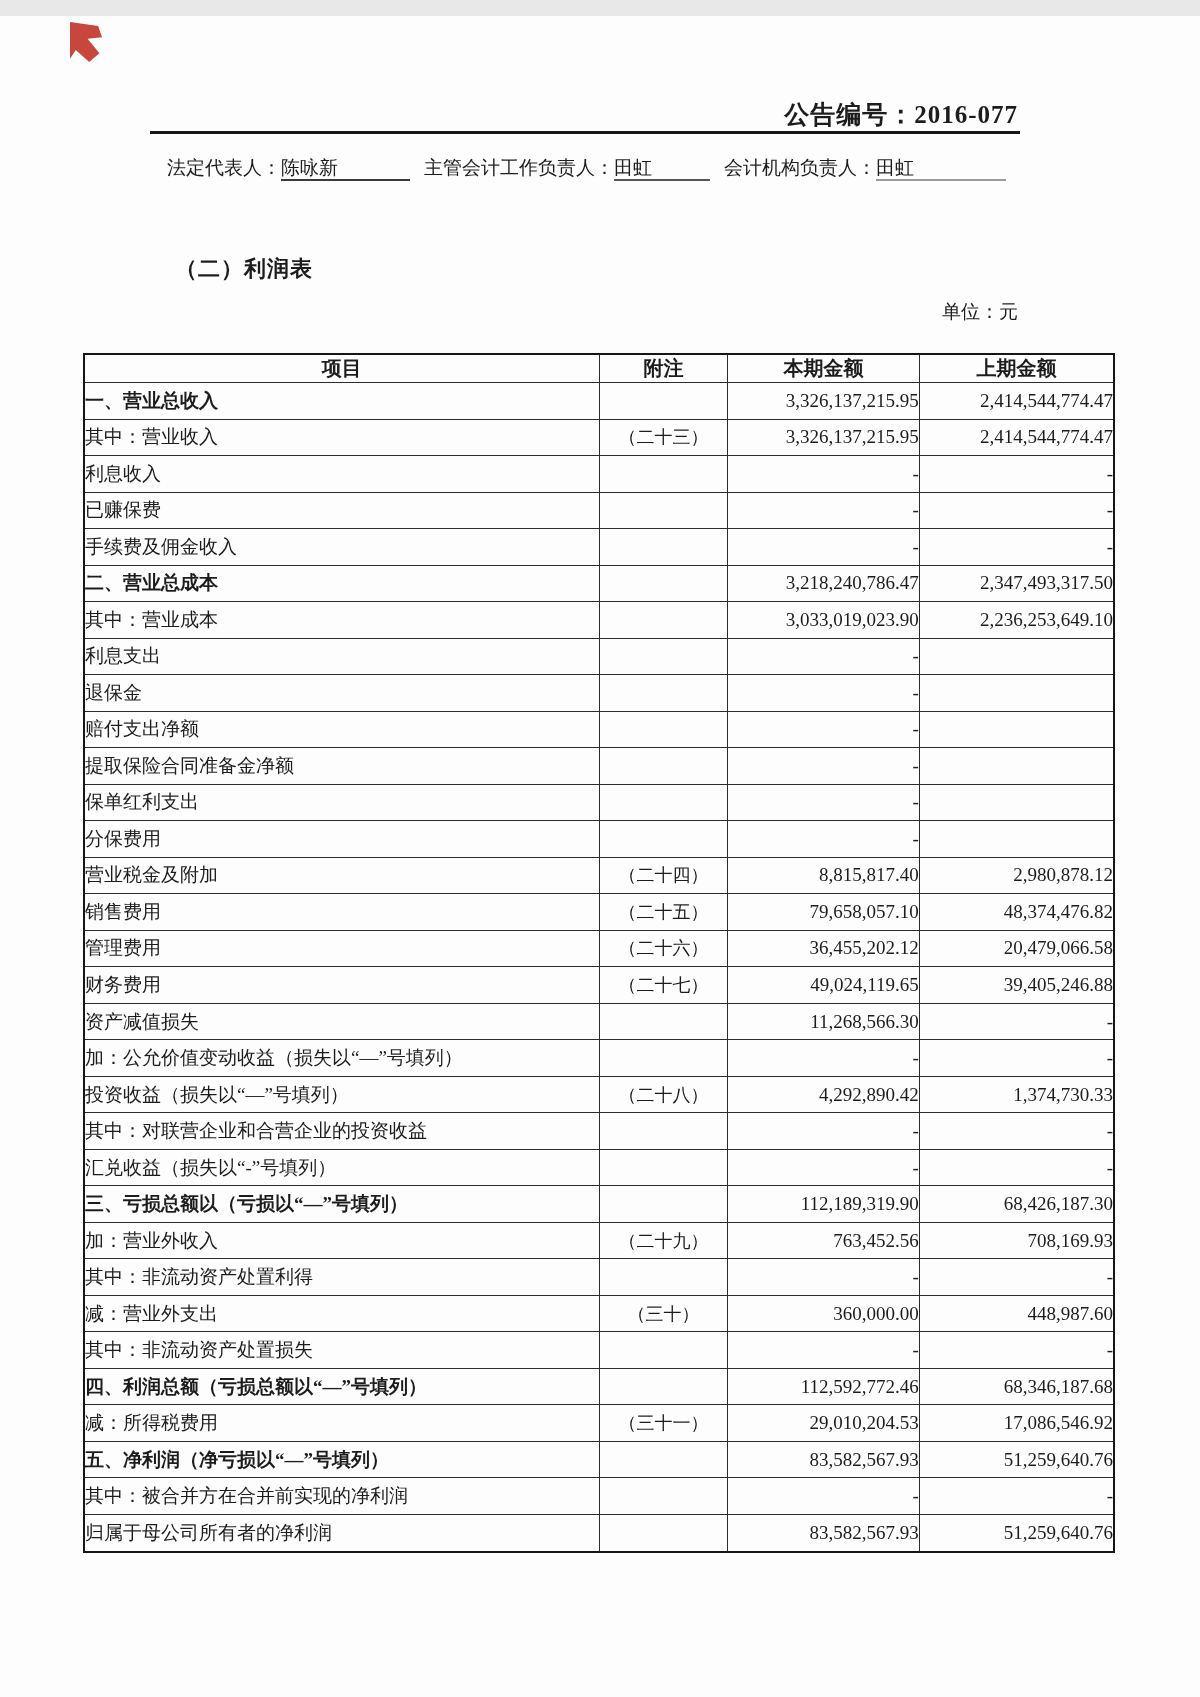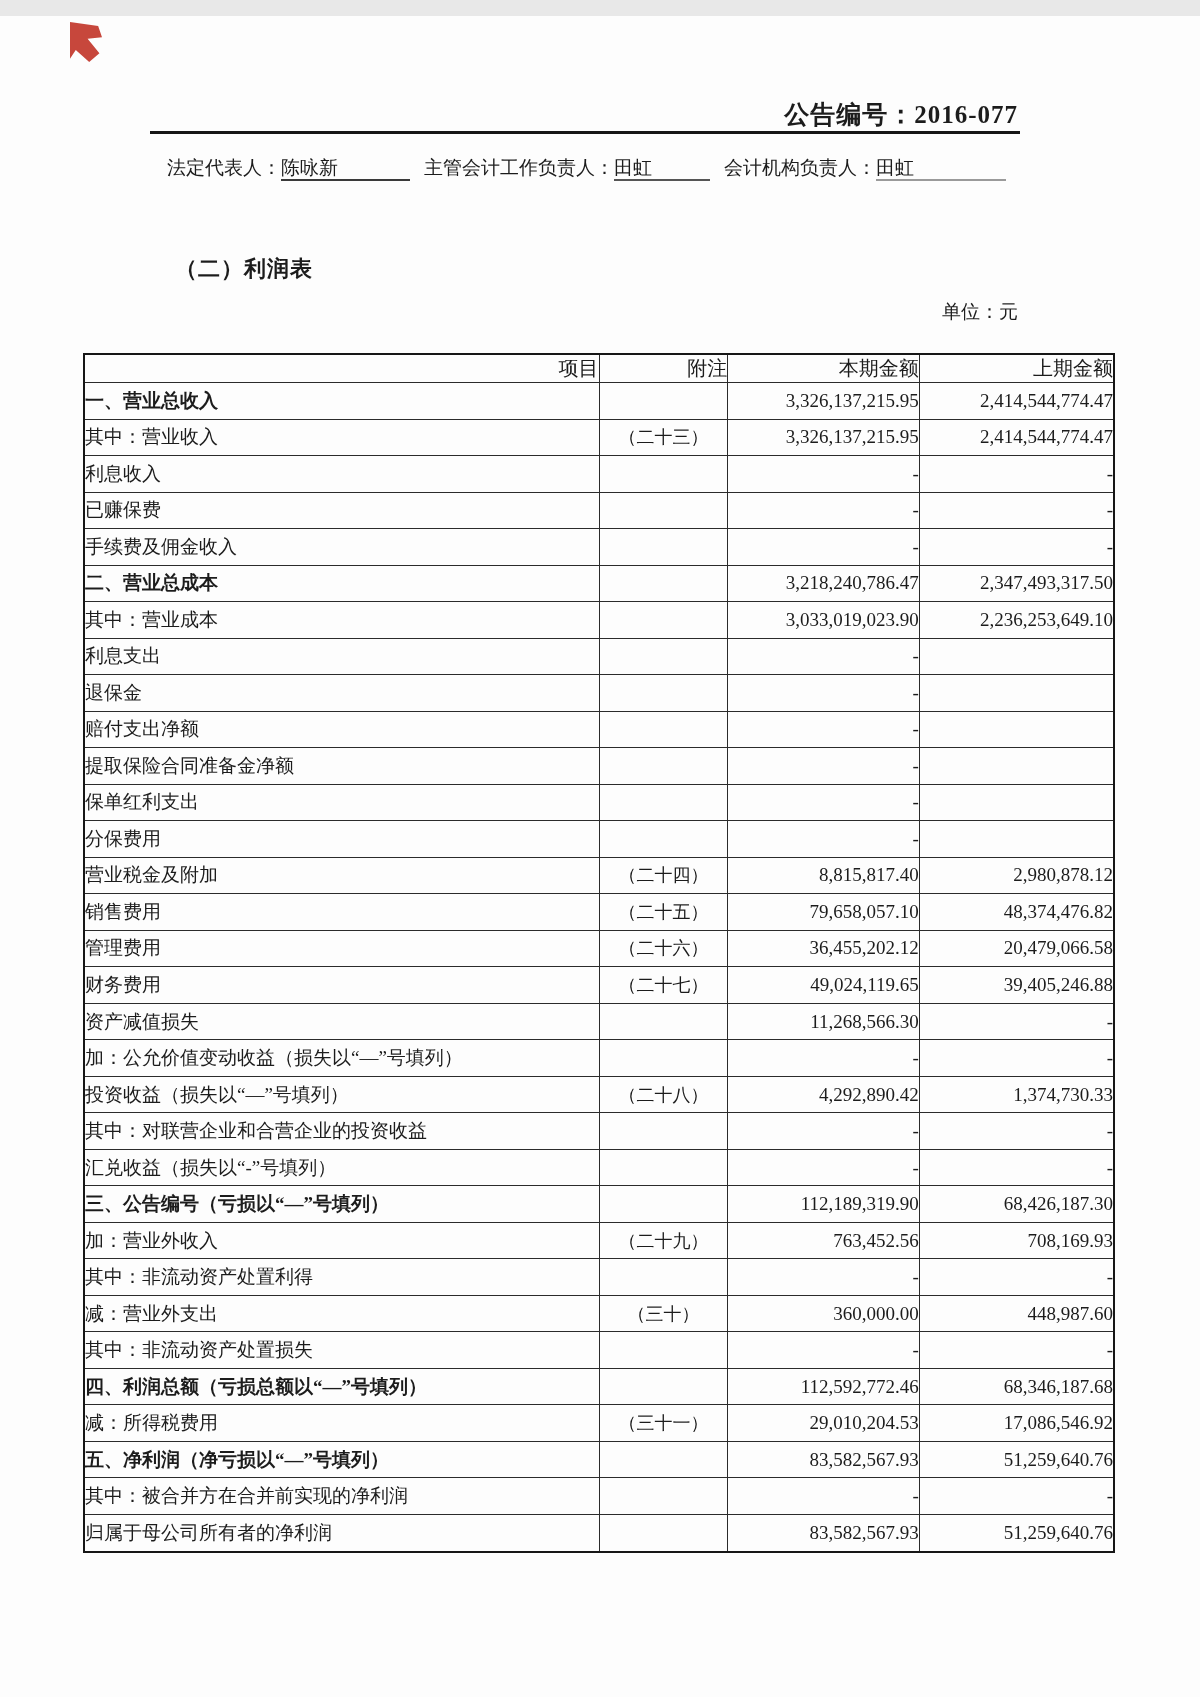--- a/index.html
+++ b/index.html
@@ -45,21 +45,21 @@
     border-collapse:collapse;table-layout:fixed;
     font-size:19px;
   }
   table.income th,table.income td{
     border:1.5px solid #2b2b2b;
     padding:0;overflow:hidden;white-space:nowrap;
     font-weight:normal;
   }
   table.income{border:2.5px solid #161616;}
   table.income thead th{
-    text-align:right;font-weight:normal;font-size:20px;
+    text-align:center;font-weight:bold;font-size:20px;
   }
   td.c-item{text-align:left;padding-left:10px;}
   td.c-note{text-align:center;font-size:18px;}
   td.c-num{text-align:right;padding-right:14px;}
   tr.bold-row td.c-item{font-weight:bold;}
 </style>
 </head>
 <body>
 
 <div id="page">
@@ -231,21 +231,21 @@
           <td class="c-num">-</td>
           <td class="c-num">-</td>
         </tr>
         <tr>
           <td class="c-item">汇兑收益（损失以“-”号填列）</td>
           <td class="c-note"></td>
           <td class="c-num">-</td>
           <td class="c-num">-</td>
         </tr>
         <tr class="bold-row">
-          <td class="c-item">三、公告编号（亏损以“—”号填列）</td>
+          <td class="c-item">三、亏损总额以（亏损以“—”号填列）</td>
           <td class="c-note"></td>
           <td class="c-num">112,189,319.90</td>
           <td class="c-num">68,426,187.30</td>
         </tr>
         <tr>
           <td class="c-item">加：营业外收入</td>
           <td class="c-note">（二十九）</td>
           <td class="c-num">763,452.56</td>
           <td class="c-num">708,169.93</td>
         </tr>

